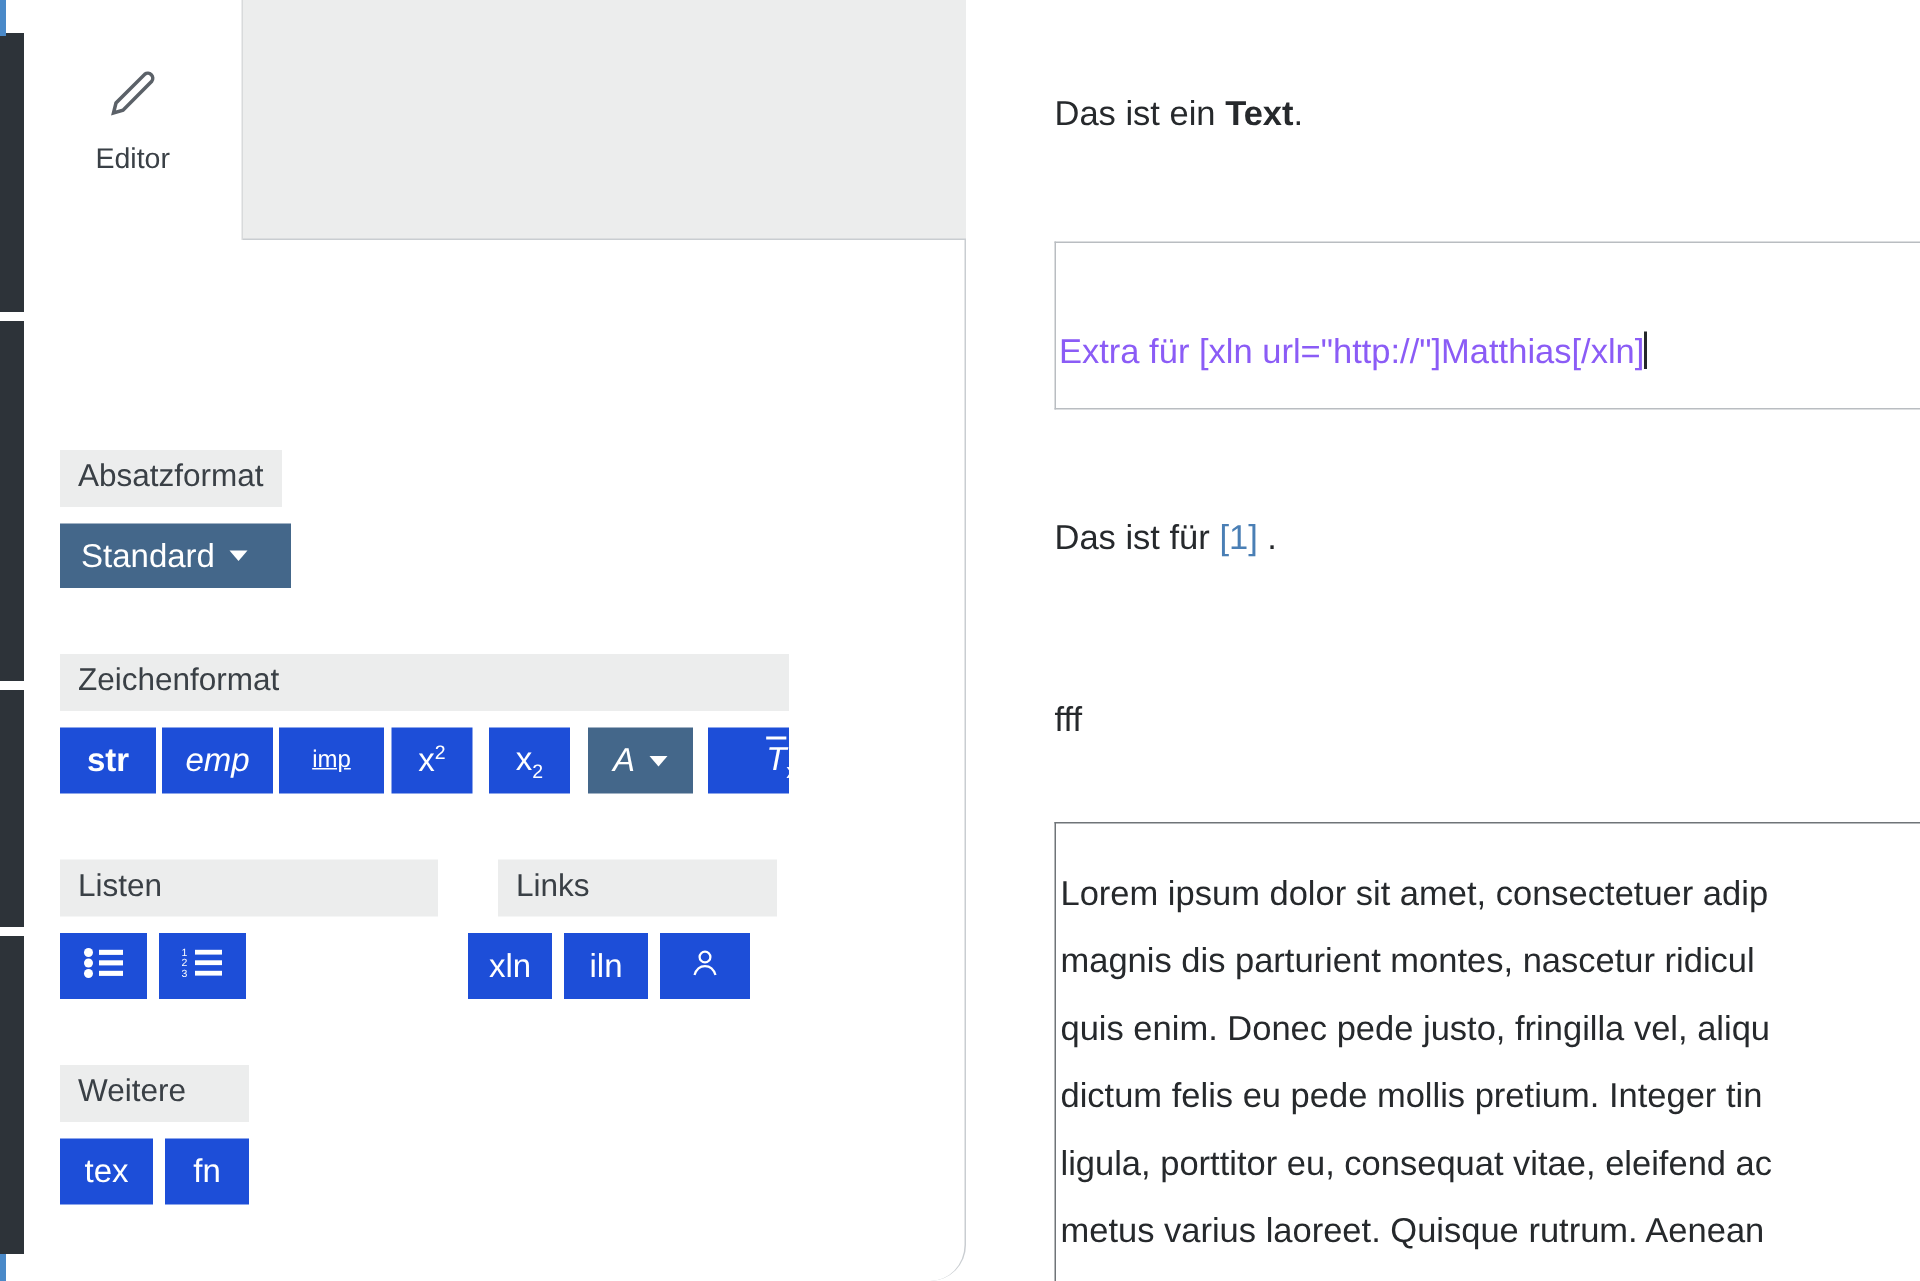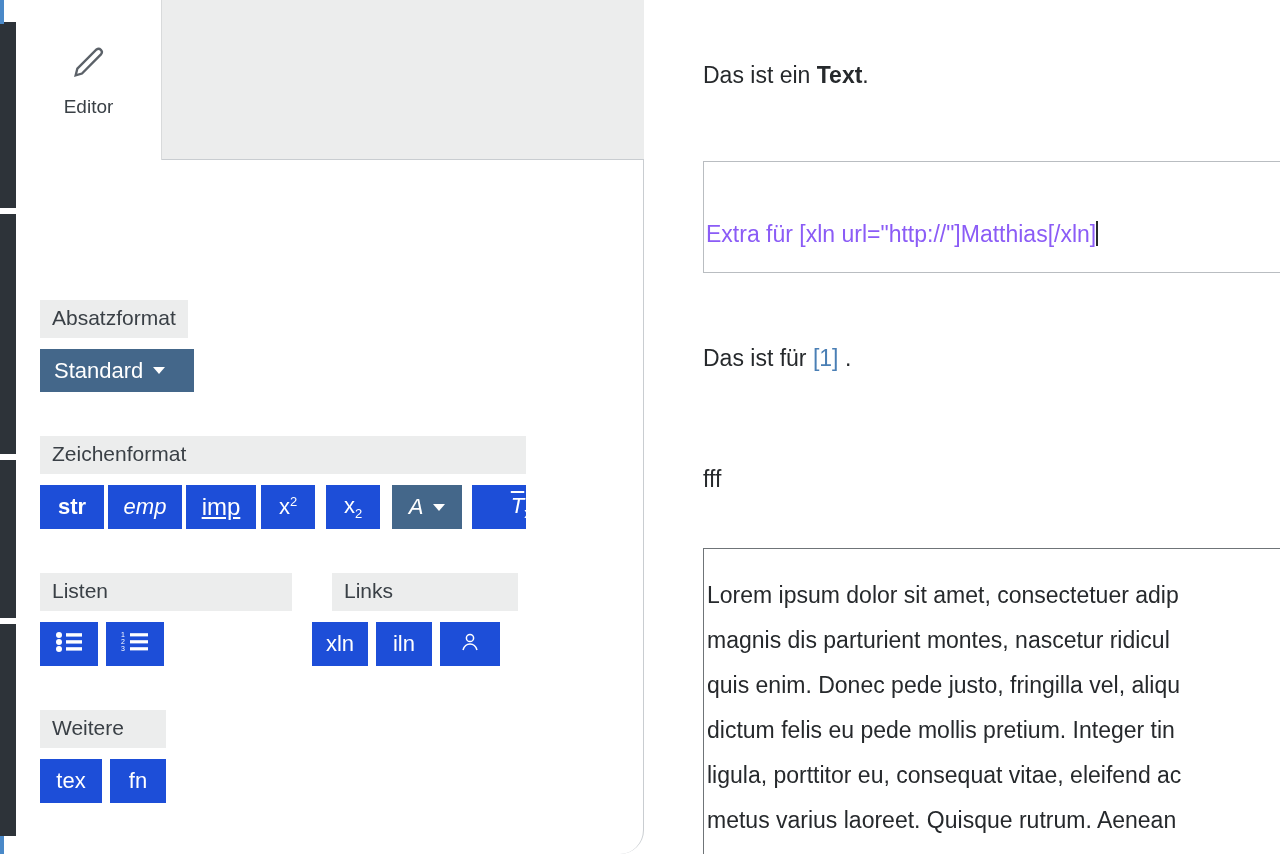--- a/index.html
+++ b/index.html
@@ -139,21 +139,21 @@
     color: #ffffff;
     display: flex;
     align-items: center;
     justify-content: center;
     cursor: pointer;
     user-select: none;
   }
   .tb-txt { font-size: 22px; }
   .tb-bold { font-weight: bold; font-size: 22px; }
   .tb-ital { font-style: italic; font-size: 22px; }
-  .tb-und  { text-decoration: underline; font-size: 24px; }
+  .tb-und  { text-decoration: underline; font-size: 16px; }
 
   .sup-wrap, .sub-wrap { font-size: 22px; }
   .sup-wrap sup, .sub-wrap sub { font-size: 13px; }
 
   .dropdown-pill {
     position: absolute;
     background: #44678a;
     color: #ffffff;
     height: 43px;
     display: flex;

